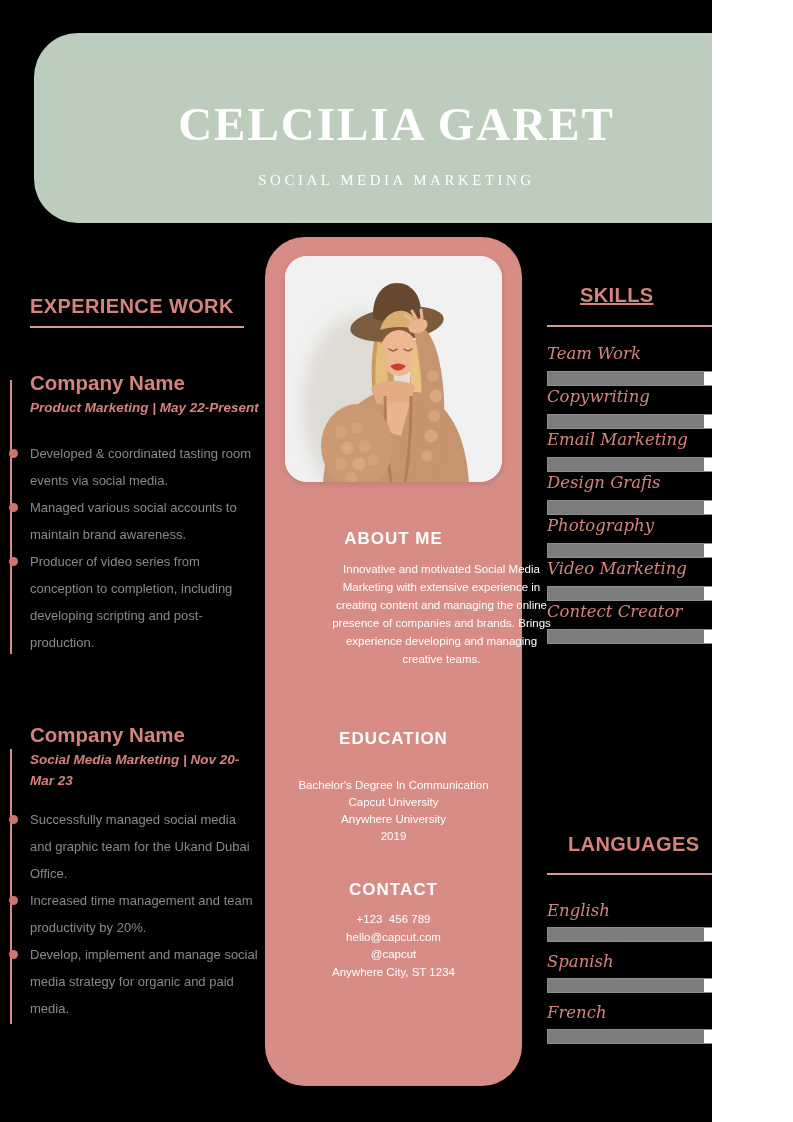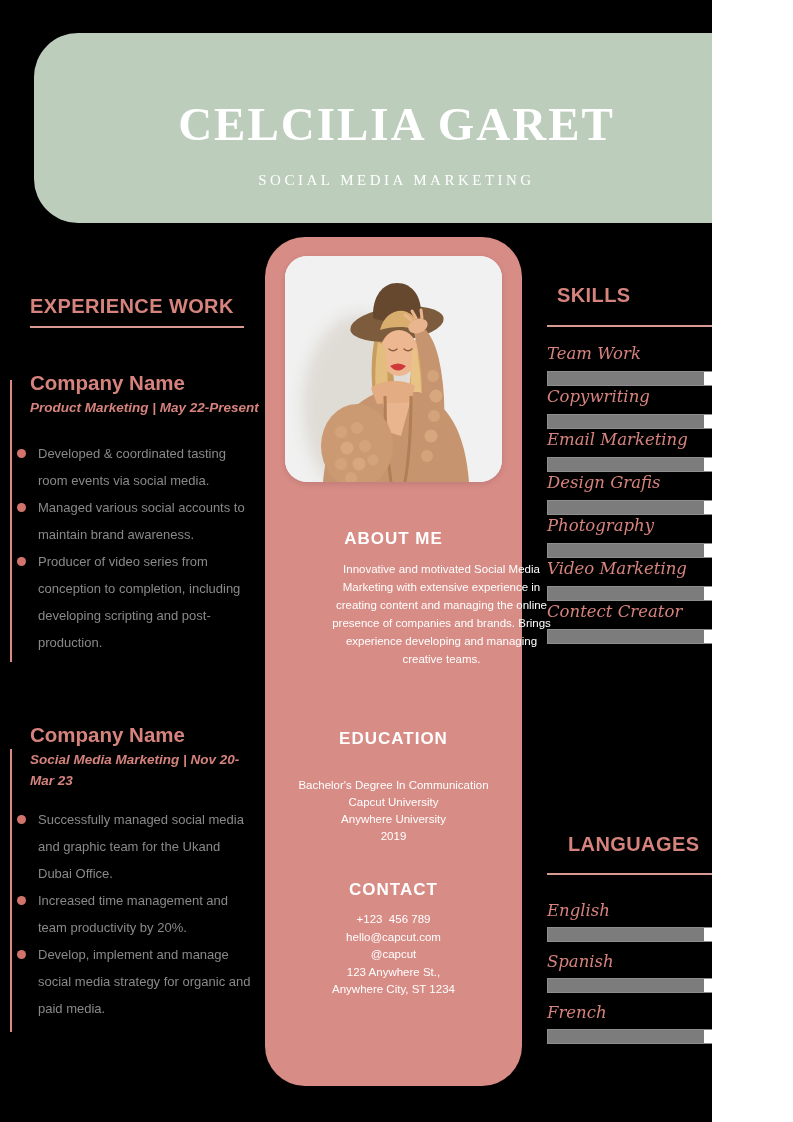--- a/index.html
+++ b/index.html
@@ -20,21 +20,21 @@
   #exp-heading{left:30px;top:295px;}
   .rule{position:absolute;height:1.5px;background:#d99a94;}
   #exp-rule{left:30px;top:326px;width:214px;}
 
   .job{position:absolute;left:30px;width:231px;}
   .job:nth-child(1){top:371px;}
   .job:nth-child(2){top:723px;}
   .job h3{margin:0;font-size:20.5px;font-weight:bold;color:#d6837d;line-height:24px;}
   .job .meta{margin-top:2px;font-size:13.5px;font-weight:bold;font-style:italic;
              color:#d6837d;line-height:21px;}
-  .job ul{list-style:none;margin:8px;padding:0;}
+  .job ul{list-style:none;margin:0;padding:0;}
   .job:nth-child(1) ul{margin-top:22px;}
   .job:nth-child(2) ul{margin-top:15px;}
   .job li{position:relative;font-size:13px;line-height:27px;color:#898989;}
   .job li::before{content:"";position:absolute;left:-21px;top:9px;width:9px;height:9px;
                   border-radius:50%;background:#d2736c;}
   .timeline{position:absolute;left:-20px;width:2px;background:#d88a83;}
   .job:nth-child(1) .timeline{top:9px;bottom:2px;}
   .job:nth-child(2) .timeline{top:26px;bottom:-2px;}
 
   
@@ -49,21 +49,21 @@
   #about-h{top:292px;}  #edu-h{top:492px;}  #contact-h{top:643px;}
   .p-text{position:absolute;left:19px;width:219px;margin:0;font-size:11.5px;
           line-height:18px;}
   #about-text{top:323px;margin-left:48px;}
   .p-lines{position:absolute;left:0;width:100%;font-size:11.5px;}
   #edu-lines{top:540px;line-height:17px;}
   #contact-lines{top:674px;line-height:17.5px;}
   .panel-line{white-space:pre-wrap;}
 
   
-  #skills-heading{left:557px;top:284px;}
+  #skills-heading{left:580px;top:284px;text-decoration:underline;}
   #skills-rule{left:547px;top:325px;width:218px;}
   #languages-heading{left:568px;top:833px;}
   #languages-rule{left:547px;top:873px;width:218px;}
 
   .rows{position:absolute;left:547px;width:235px;}
   #skill-rows{top:343px;}
   #language-rows{top:901px;}
   .m-row{}
   .m-row .head{display:flex;justify-content:space-between;align-items:baseline;
                line-height:22px;}
@@ -174,21 +174,20 @@
         <div class="panel-line">Bachelor's Degree In Communication</div>
         <div class="panel-line">Capcut University</div>
         <div class="panel-line">Anywhere University</div>
         <div class="panel-line">2019</div>
       </div>
     <h3 class="p-h" id="contact-h">CONTACT</h3>
     <div class="p-lines" id="contact-lines">
         <div class="panel-line">+123  456 789</div>
         <div class="panel-line">hello@capcut.com</div>
         <div class="panel-line">@capcut</div>
-        <div class="panel-line">123 Anywhere St.,</div>
         <div class="panel-line">Anywhere City, ST 1234</div>
       </div>
   </aside>
 
   <h2 class="sec-h" id="skills-heading">SKILLS</h2>
   <div class="rule" id="skills-rule"></div>
   <div class="rows" id="skill-rows">
       <div class="m-row">
         <div class="head">
           <span class="m-label">Team Work</span>

